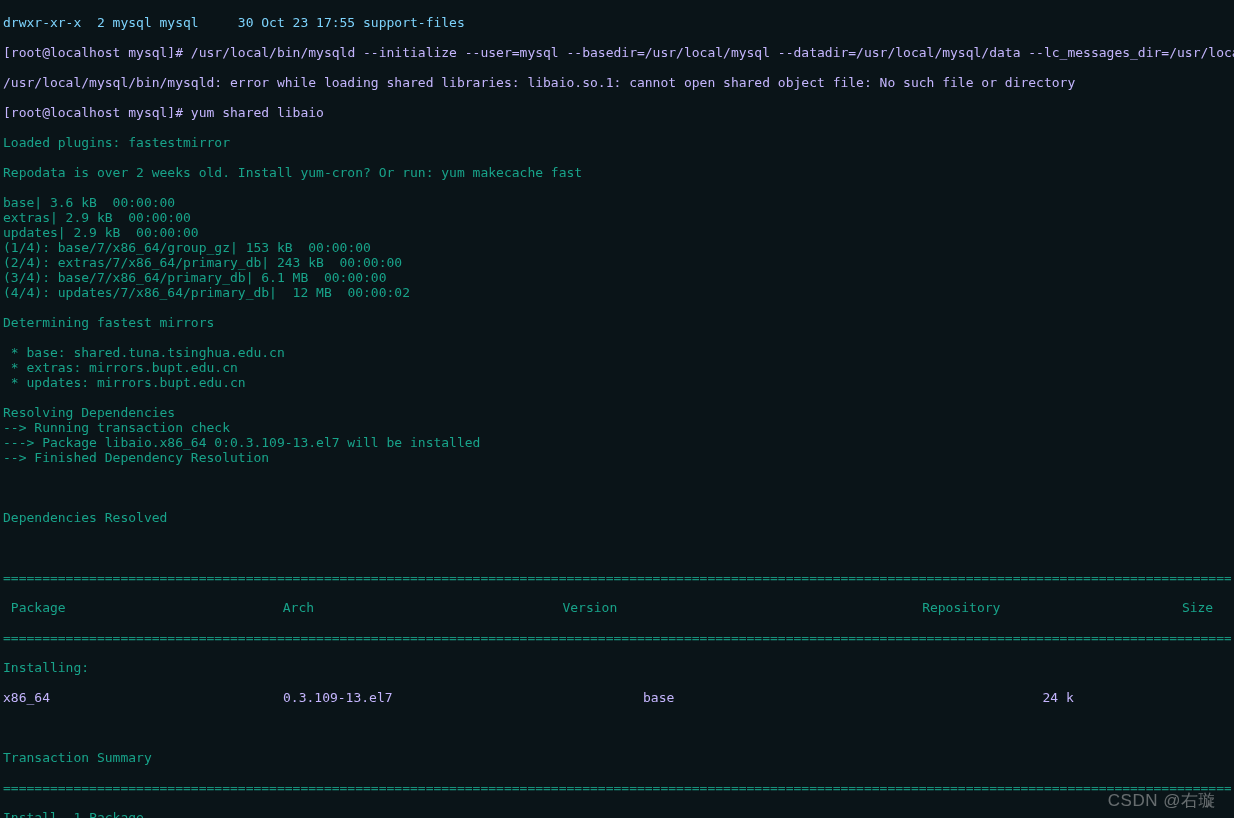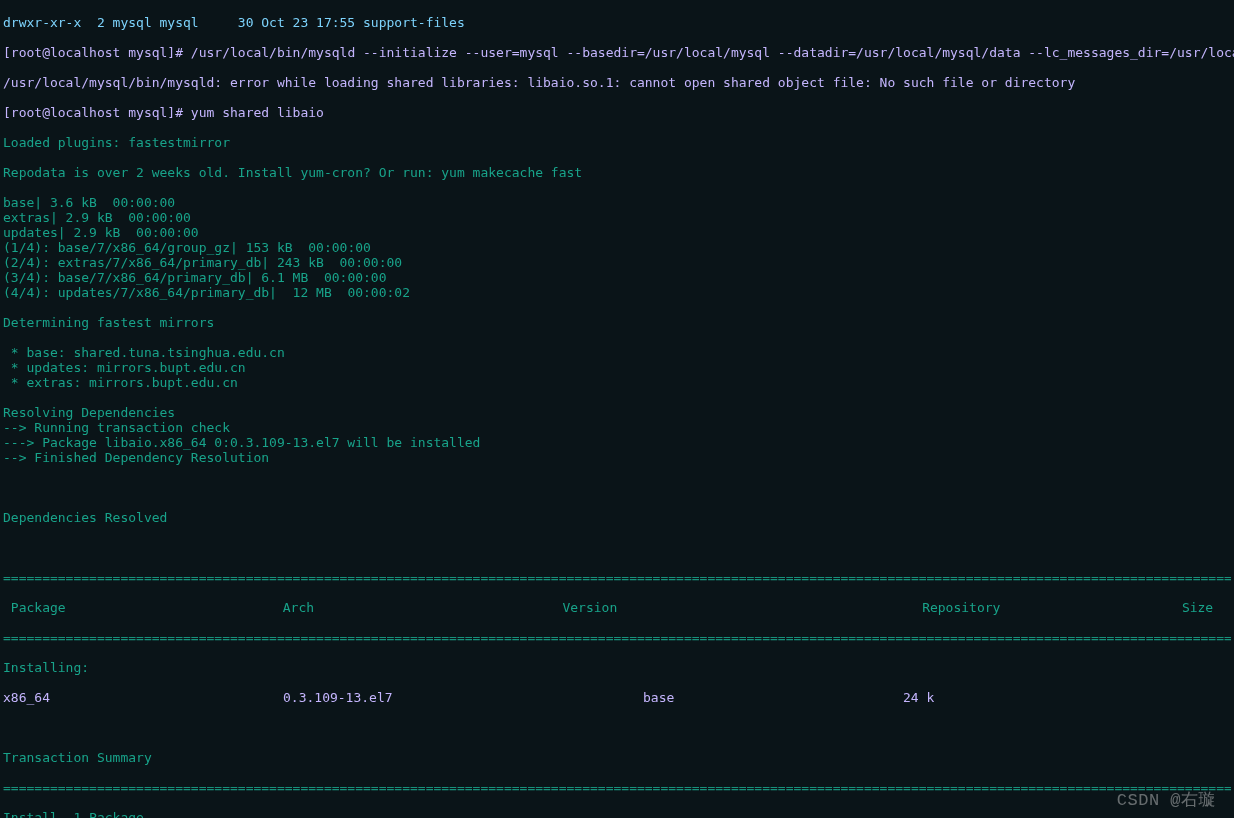--- a/index.html
+++ b/index.html
@@ -9,37 +9,37 @@
   .dim{color:#7dd3fc}
   .row{display:flex}
   .l{flex:0 0 auto}
   .r{flex:1 1 auto;text-align:left}
   .hdr{display:flex}
   .hdr>span{display:inline-block}
   .c-pkg{width:280px}
   .c-arch{width:280px}
   .c-ver{width:360px}
   .c-repo{width:260px}
-  .c-size{flex:1;text-align:left;padding-right:10px}
+  .c-size{flex:1;text-align:center;padding-right:10px}
   .sep{letter-spacing:0;color:#17917b;overflow:hidden;white-space:nowrap}
-  .watermark{position:absolute;right:18px;bottom:10px;color:rgba(230,230,230,.42);font-family:Liberation Mono, monospace;font-size:17px;letter-spacing:.5px;pointer-events:none}
+  .watermark{position:absolute;right:18px;bottom:10px;color:rgba(230,230,230,.42);font-family:Liberation Sans, sans-serif;font-size:17px;letter-spacing:.5px;pointer-events:none}
 </style>
 </head>
 <body>
 
 <div class="term">
 <div class="dim">drwxr-xr-x  2 mysql mysql     30 Oct 23 17:55 support-files</div>
 <div><span class="bright">[root@localhost mysql]# </span><span class="bright">/usr/local/bin/mysqld --initialize --user=mysql --basedir=/usr/local/mysql --datadir=/usr/local/mysql/data --lc_messages_dir=/usr/local/mysql/share --lc_messages=en_US</span></div>
 <div class="bright">/usr/local/mysql/bin/mysqld: error while loading shared libraries: libaio.so.1: cannot open shared object file: No such file or directory</div>
 <div><span class="bright">[root@localhost mysql]# </span><span class="bright">yum shared libaio</span></div>
 <div>Loaded plugins: fastestmirror</div>
 <div>Repodata is over 2 weeks old. Install yum-cron? Or run: yum makecache fast</div>
 <div id="repos"><div class="row"><span class="l">base</span><span class="r">| 3.6 kB  00:00:00</span></div><div class="row"><span class="l">extras</span><span class="r">| 2.9 kB  00:00:00</span></div><div class="row"><span class="l">updates</span><span class="r">| 2.9 kB  00:00:00</span></div><div class="row"><span class="l">(1/4): base/7/x86_64/group_gz</span><span class="r">| 153 kB  00:00:00</span></div><div class="row"><span class="l">(2/4): extras/7/x86_64/primary_db</span><span class="r">| 243 kB  00:00:00</span></div><div class="row"><span class="l">(3/4): base/7/x86_64/primary_db</span><span class="r">| 6.1 MB  00:00:00</span></div><div class="row"><span class="l">(4/4): updates/7/x86_64/primary_db</span><span class="r">|  12 MB  00:00:02</span></div></div>
 <div>Determining fastest mirrors</div>
-<div id="mirrors"><div> * base: shared.tuna.tsinghua.edu.cn</div><div> * updates: mirrors.bupt.edu.cn</div><div> * extras: mirrors.bupt.edu.cn</div></div>
+<div id="mirrors"><div> * base: shared.tuna.tsinghua.edu.cn</div><div> * extras: mirrors.bupt.edu.cn</div><div> * updates: mirrors.bupt.edu.cn</div></div>
 <div id="resolve"><div>Resolving Dependencies</div><div>--&gt; Running transaction check</div><div>---&gt; Package libaio.x86_64 0:0.3.109-13.el7 will be installed</div><div>--&gt; Finished Dependency Resolution</div></div>
 <div> </div>
 <div>Dependencies Resolved</div>
 <div> </div>
 <div class="sep">=================================================================================================================================================================================================</div>
 <div class="hdr">
   <span class="c-pkg"> Package</span>
   <span class="c-arch">Arch</span>
   <span class="c-ver">Version</span>
   <span class="c-repo">Repository</span>

